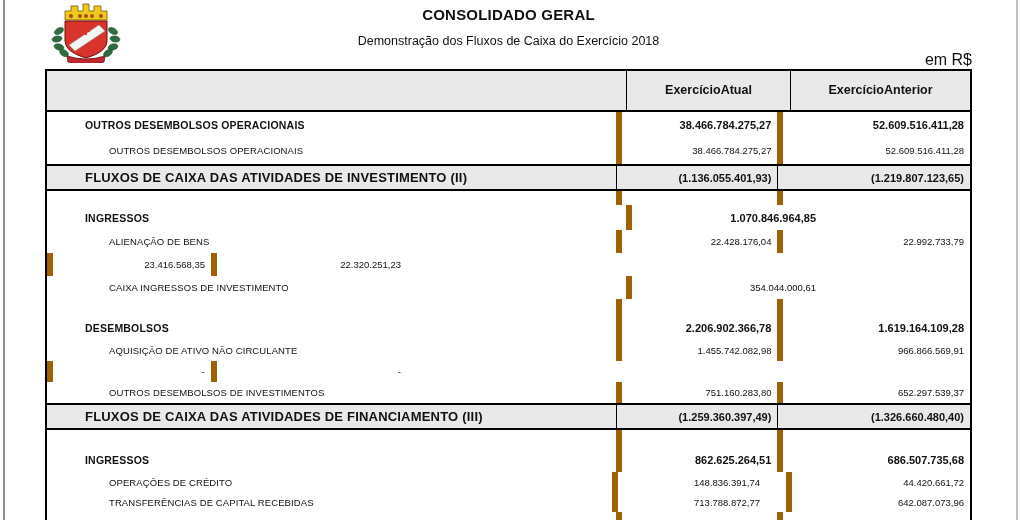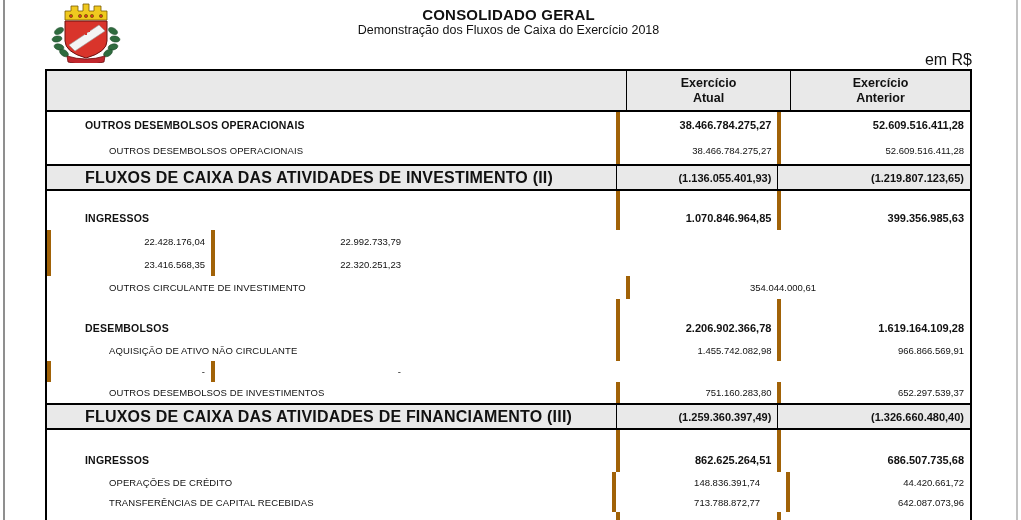--- a/index.html
+++ b/index.html
@@ -7,49 +7,49 @@
     font-family: "Liberation Sans", "DejaVu Sans", sans-serif; color: #111; }
   .page { position: relative; width: 1021px; height: 520px; overflow: hidden; background: #fff; }
 
   .page-edge-left  { position: absolute; left: 3px;  top: 0; width: 2px; height: 520px; background: #8f8f8f; }
   .page-edge-right { position: absolute; left: 1016px; top: 0; width: 2px; height: 520px; background: #c2c2c2; }
 
   .logo { position: absolute; left: 47px; top: 1px; width: 78px; height: 62px; }
 
   .titleblock { position: absolute; left: 45px; top: 6px; width: 927px; text-align: center; }
   .title    { font-size: 15px; font-weight: bold; letter-spacing: 0.2px; }
-  .subtitle { font-size: 12.5px; }
+  .subtitle { font-size: 12.5px; margin-top: 11px; }
   .currency-note { position: absolute; left: 45px; top: 51px; width: 927px; text-align: right; font-size: 16px; }
 
   .table { position: absolute; left: 45px; top: 69px; width: 927px; height: 470px;
            border: 2px solid #000; border-bottom: none; background: #fff; }
 
   .hrow { display: flex; height: 41px; background: #e9e9e9; border-bottom: 2px solid #000; }
-  .hcell { display: flex; flex-direction: column; align-items: center; justify-content: center;
+  .hcell { display: flex; flex-direction: row; align-items: center; justify-content: center;
            font-weight: bold; font-size: 12.5px; line-height: 15px; }
   .hcell.lbl { width: 579px; }
   .hcell.val { width: 164px; border-left: 1.5px solid #000; }
   .hcell.val:last-child { width: 180px; }
 
   .row { display: flex; align-items: center; }
   .cell { height: 100%; display: flex; align-items: center; }
   .cell.lbl { width: 579px; padding-left: 38px; }
-  .cell.val { width: 164px; border-left: 4px solid #a16207; justify-content: flex-end; padding-right: 6px; }
+  .cell.val { width: 164px; border-left: 6px solid #a16207; justify-content: flex-end; padding-right: 6px; }
   .cell.val:last-child { width: 196px; }
 
   .row.group   { height: 25px; }
   .row.group .lbl { font-weight: bold; font-size: 10.5px; letter-spacing: 0.2px; }
   .row.group .val { font-weight: bold; font-size: 11px; }
 
   .row.detail  { height: 23px; }
   .row.detail .lbl { font-size: 9.5px; padding-left: 62px; letter-spacing: 0.1px; }
   .row.detail .val { font-size: 9.5px; }
 
   .row.section { height: 27px; background: #e9e9e9; border-top: 2px solid #000; border-bottom: 2px solid #000; }
-  .row.section .lbl { font-weight: bold; font-size: 16px; letter-spacing: 0.2px; }
+  .row.section .lbl { font-weight: bold; font-size: 13px; letter-spacing: 0.2px; }
   .row.section .val { font-weight: bold; font-size: 11px; border-left: 1.5px solid #000; }
 
   .row.spacer { height: 14px; }
 
   
   .tbody .row:nth-child(2)  { height: 27px; }
   .tbody .row:nth-child(9)  { height: 16px; }
   .tbody .row:nth-child(11),
   .tbody .row:nth-child(12),
   .tbody .row:nth-child(13) { height: 21px; }
@@ -137,32 +137,32 @@
           <div class="cell val">(1.219.807.123,65)</div>
         </div>
         <div class="row spacer">
           <div class="cell lbl"></div>
           <div class="cell val"></div>
           <div class="cell val"></div>
         </div>
         <div class="row group">
           <div class="cell lbl">INGRESSOS</div>
           <div class="cell val">1.070.846.964,85</div>
-          <div class="cell val">399.356.985,63</div>
-        </div>
-        <div class="row detail">
+        </div>
+        <div class="row detail">
+          <div class="cell lbl">ALIENAÇÃO DE BENS</div>
           <div class="cell val">22.428.176,04</div>
           <div class="cell val">22.992.733,79</div>
         </div>
         <div class="row detail">
           <div class="cell val">23.416.568,35</div>
           <div class="cell val">22.320.251,23</div>
         </div>
         <div class="row detail">
-          <div class="cell lbl">OUTROS CIRCULANTE DE INVESTIMENTO</div>
+          <div class="cell lbl">CAIXA INGRESSOS DE INVESTIMENTO</div>
           <div class="cell val">354.044.000,61</div>
         </div>
         <div class="row spacer">
           <div class="cell lbl"></div>
           <div class="cell val"></div>
           <div class="cell val"></div>
         </div>
         <div class="row group">
           <div class="cell lbl">DESEMBOLSOS</div>
           <div class="cell val">2.206.902.366,78</div>

